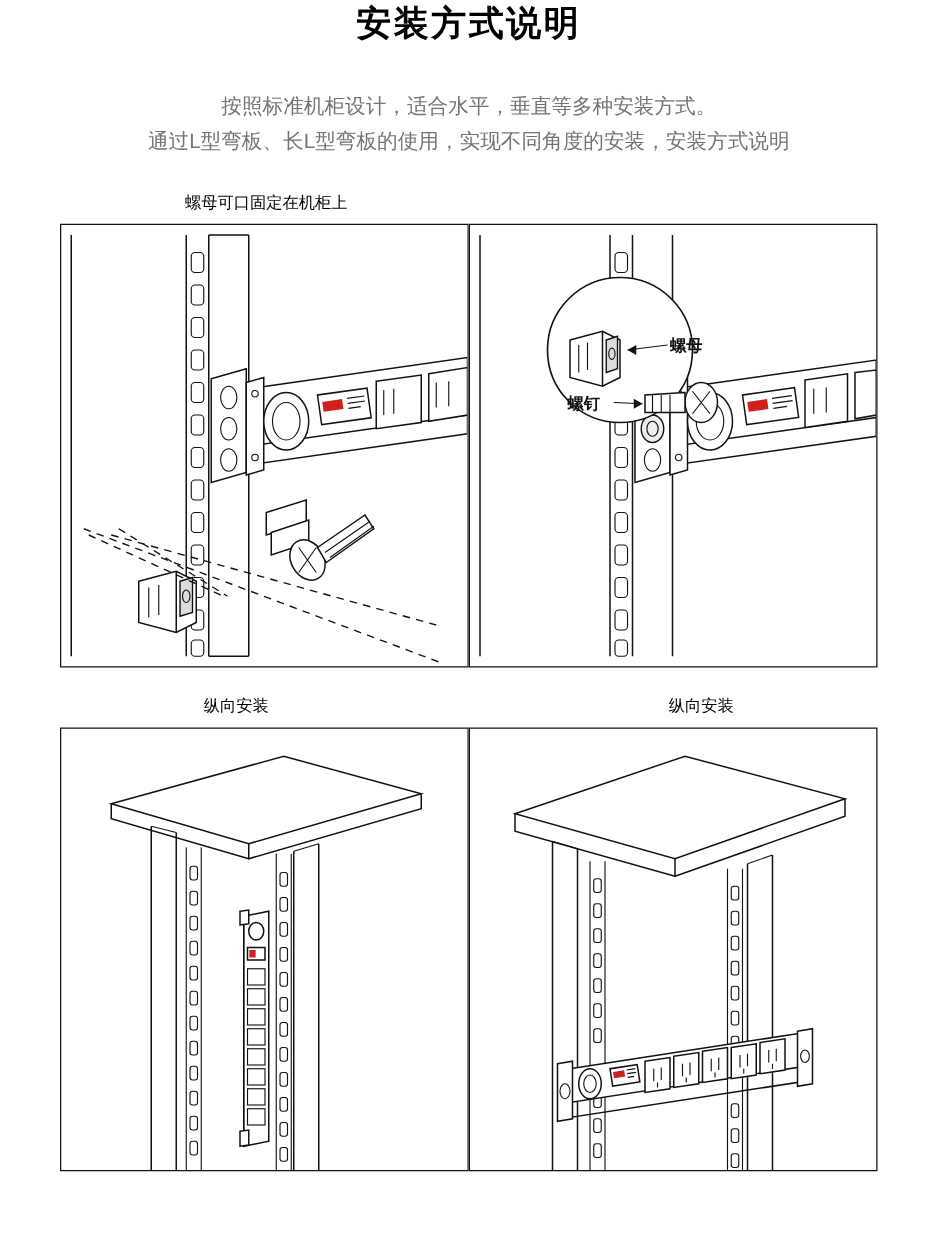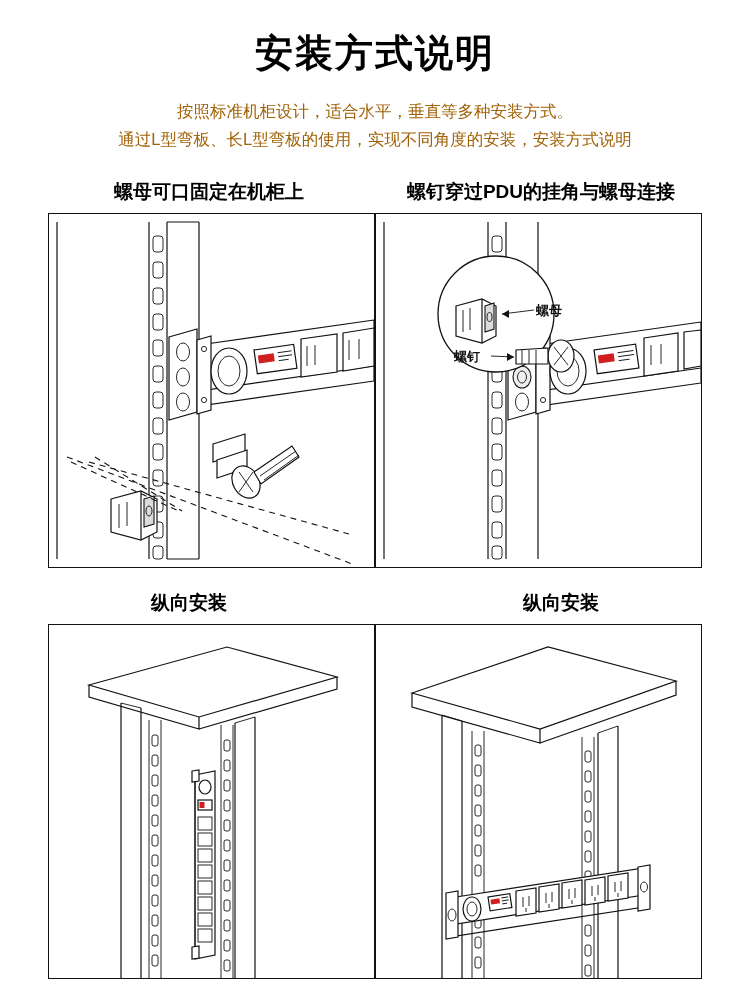--- a/index.html
+++ b/index.html
@@ -11,47 +11,46 @@
     color: #1a1a1a;
   }
   .page {
     position: relative;
     width: 750px; height: 1000px;
     overflow: hidden;
     background: #ffffff;
   }
   .title {
     text-align: center;
-    font-size: 38px;
+    font-size: 28px;
     font-weight: bold;
     letter-spacing: 2px;
-    margin-top: 28px;
     color: #000;
   }
   .subtitle {
     text-align: center;
     font-size: 16.5px;
     line-height: 28px;
-    color: #a16207;
-    margin-top: 18px;
+    color: #737373;
+    margin-top: 33px;
     padding: 0 40px;
   }
   .subtitle div { white-space: nowrap; }
 
   .caption-row {
     display: flex;
     justify-content: space-between;
     padding: 0 48px;
     margin-top: 26px;
   }
   .caption {
     width: 330px;
     text-align: center;
-    font-size: 19px;
-    font-weight: bold;
+    font-size: 13px;
+    font-weight: normal;
     color: #000;
   }
   .caption.second { margin-left: 10px; }
 
   .panel-row {
     display: flex;
     justify-content: space-between;
     padding: 0 48px;
     margin-top: 8px;
   }
@@ -94,21 +93,20 @@
 
   <div class="title">安装方式说明</div>
 
   <div class="subtitle">
     <div>按照标准机柜设计，适合水平，垂直等多种安装方式。</div>
     <div>通过L型弯板、长L型弯板的使用，实现不同角度的安装，安装方式说明</div>
   </div>
 
   <div class="caption-row">
     <div class="caption">螺母可口固定在机柜上</div>
-    <div class="caption second">螺钉穿过PDU的挂角与螺母连接</div>
   </div>
 
   <div class="panel-row">
 
     <div class="panel">
       <svg width="325" height="353" viewBox="0 0 325 353">
 
         <path class="ln" d="M8 8 L8 345"></path>
 
         <path class="ln" d="M100 8 L100 345"></path>

